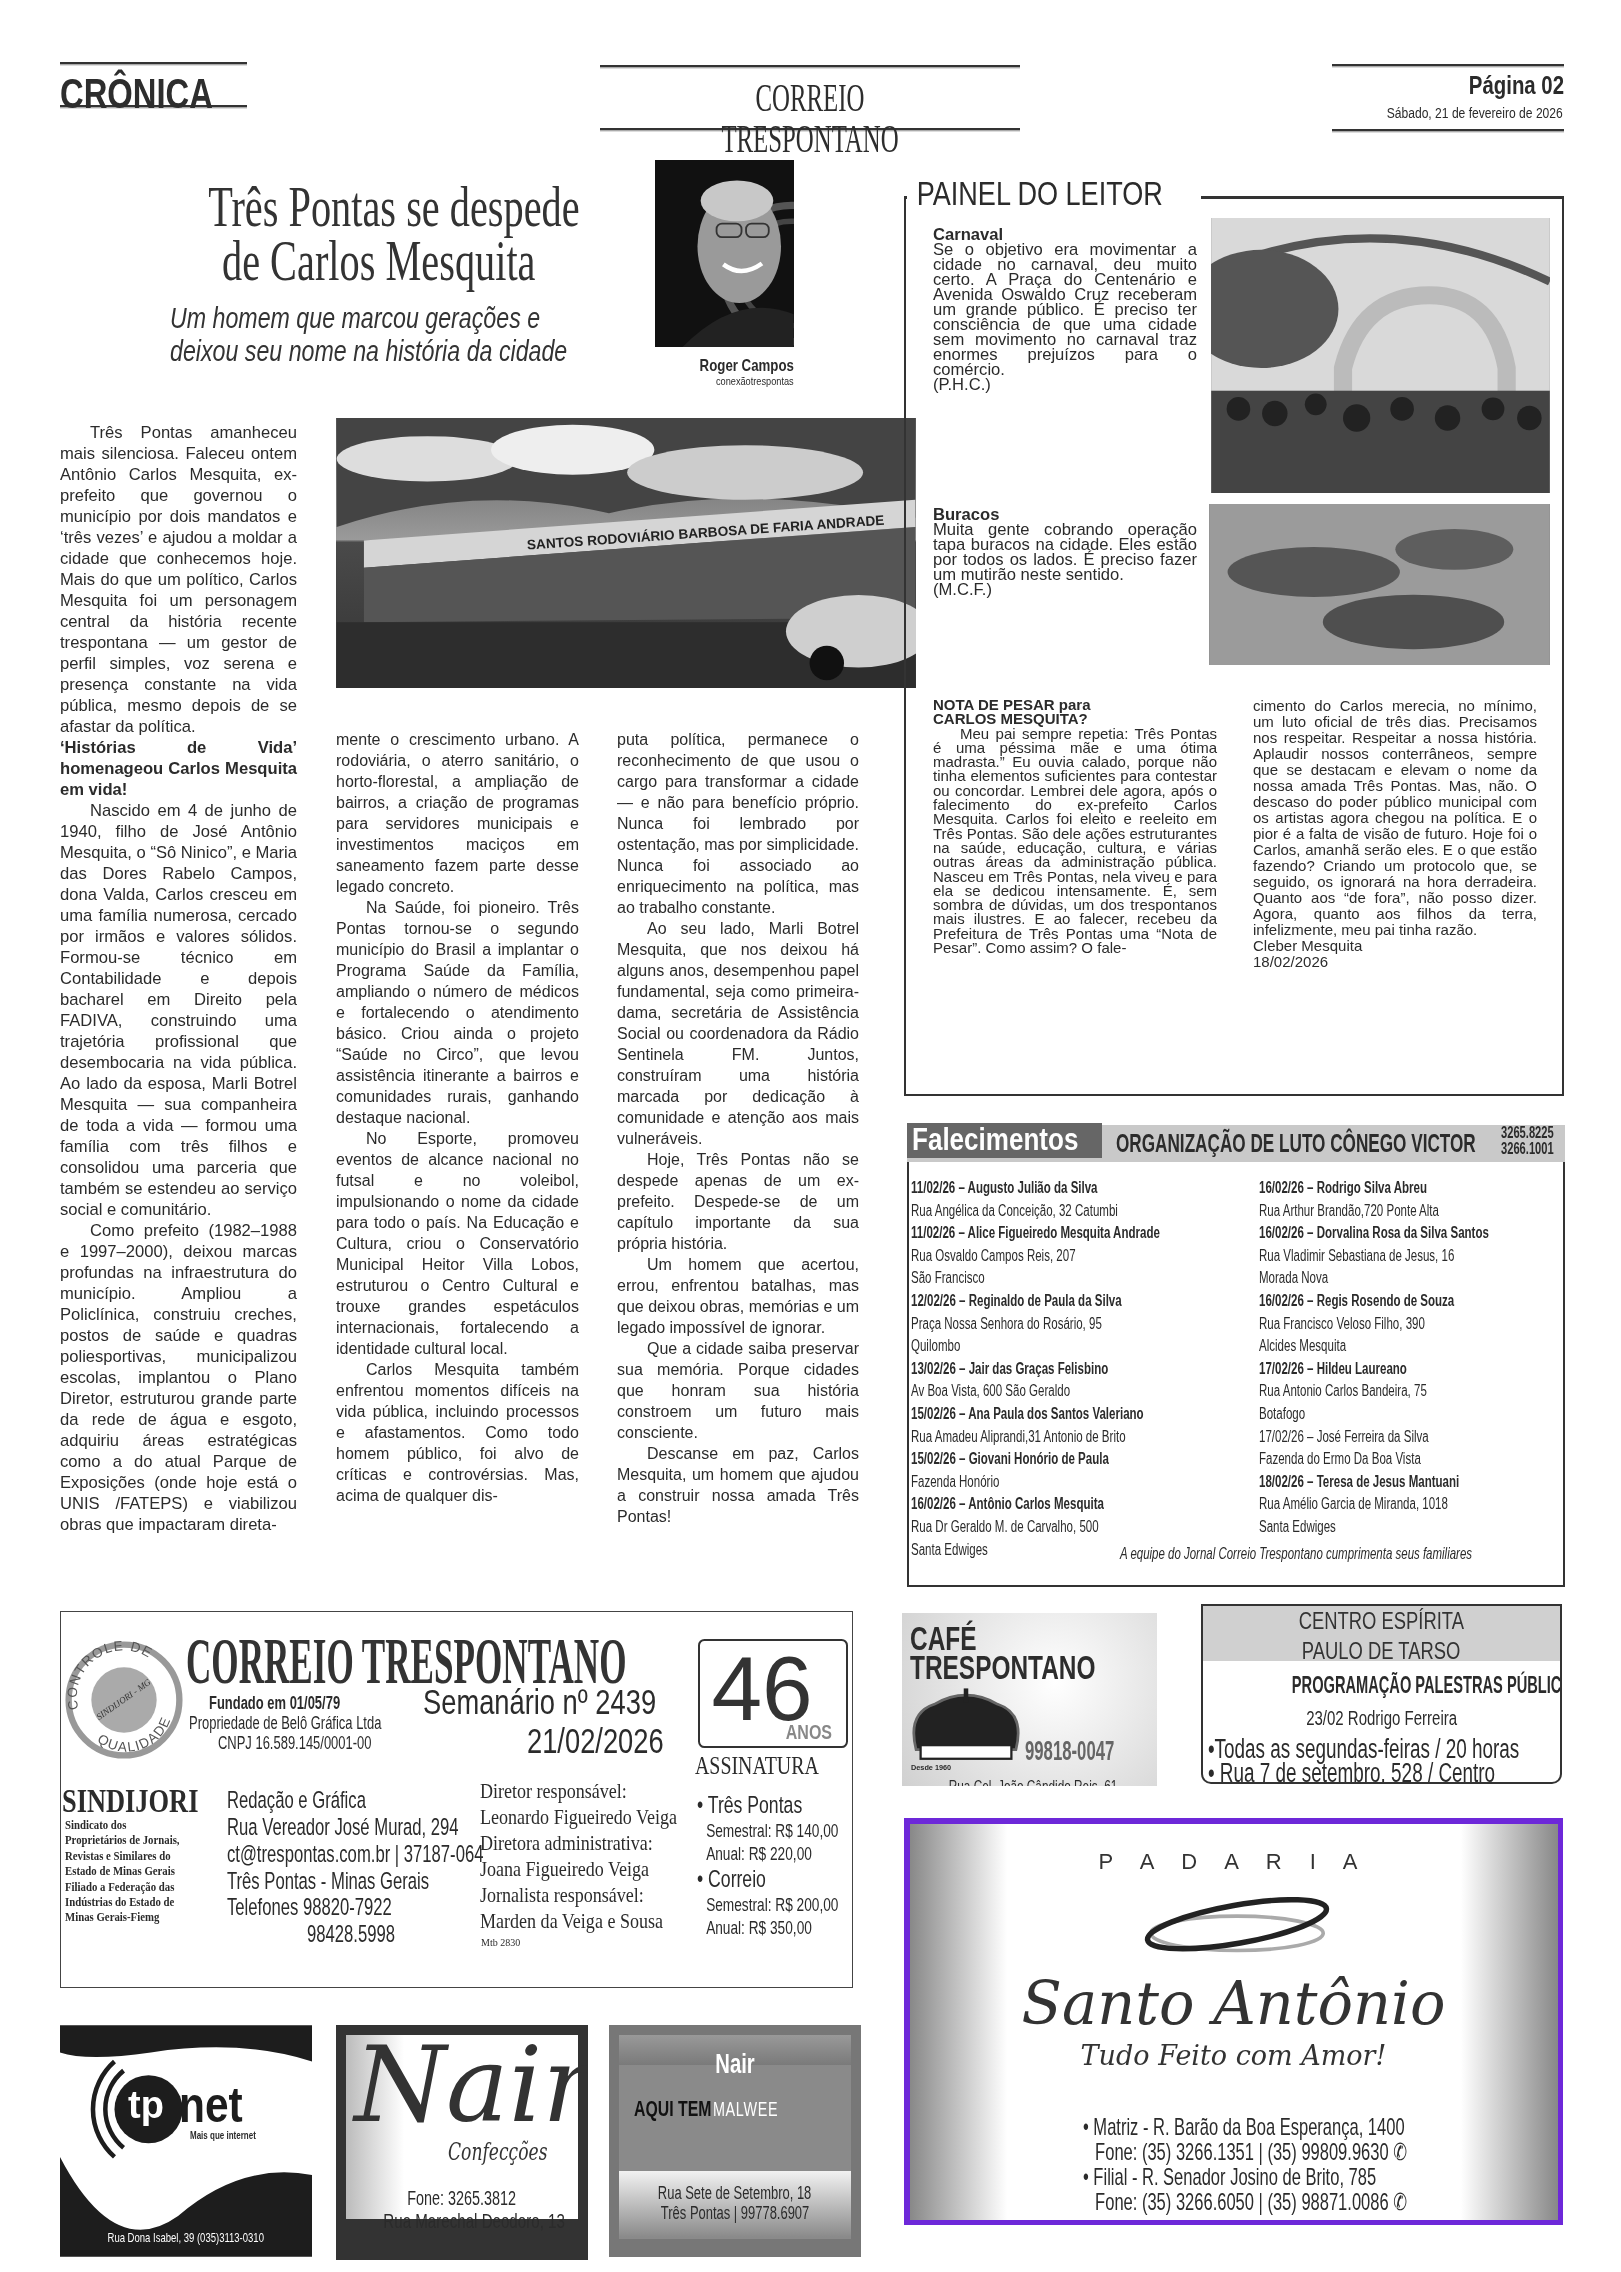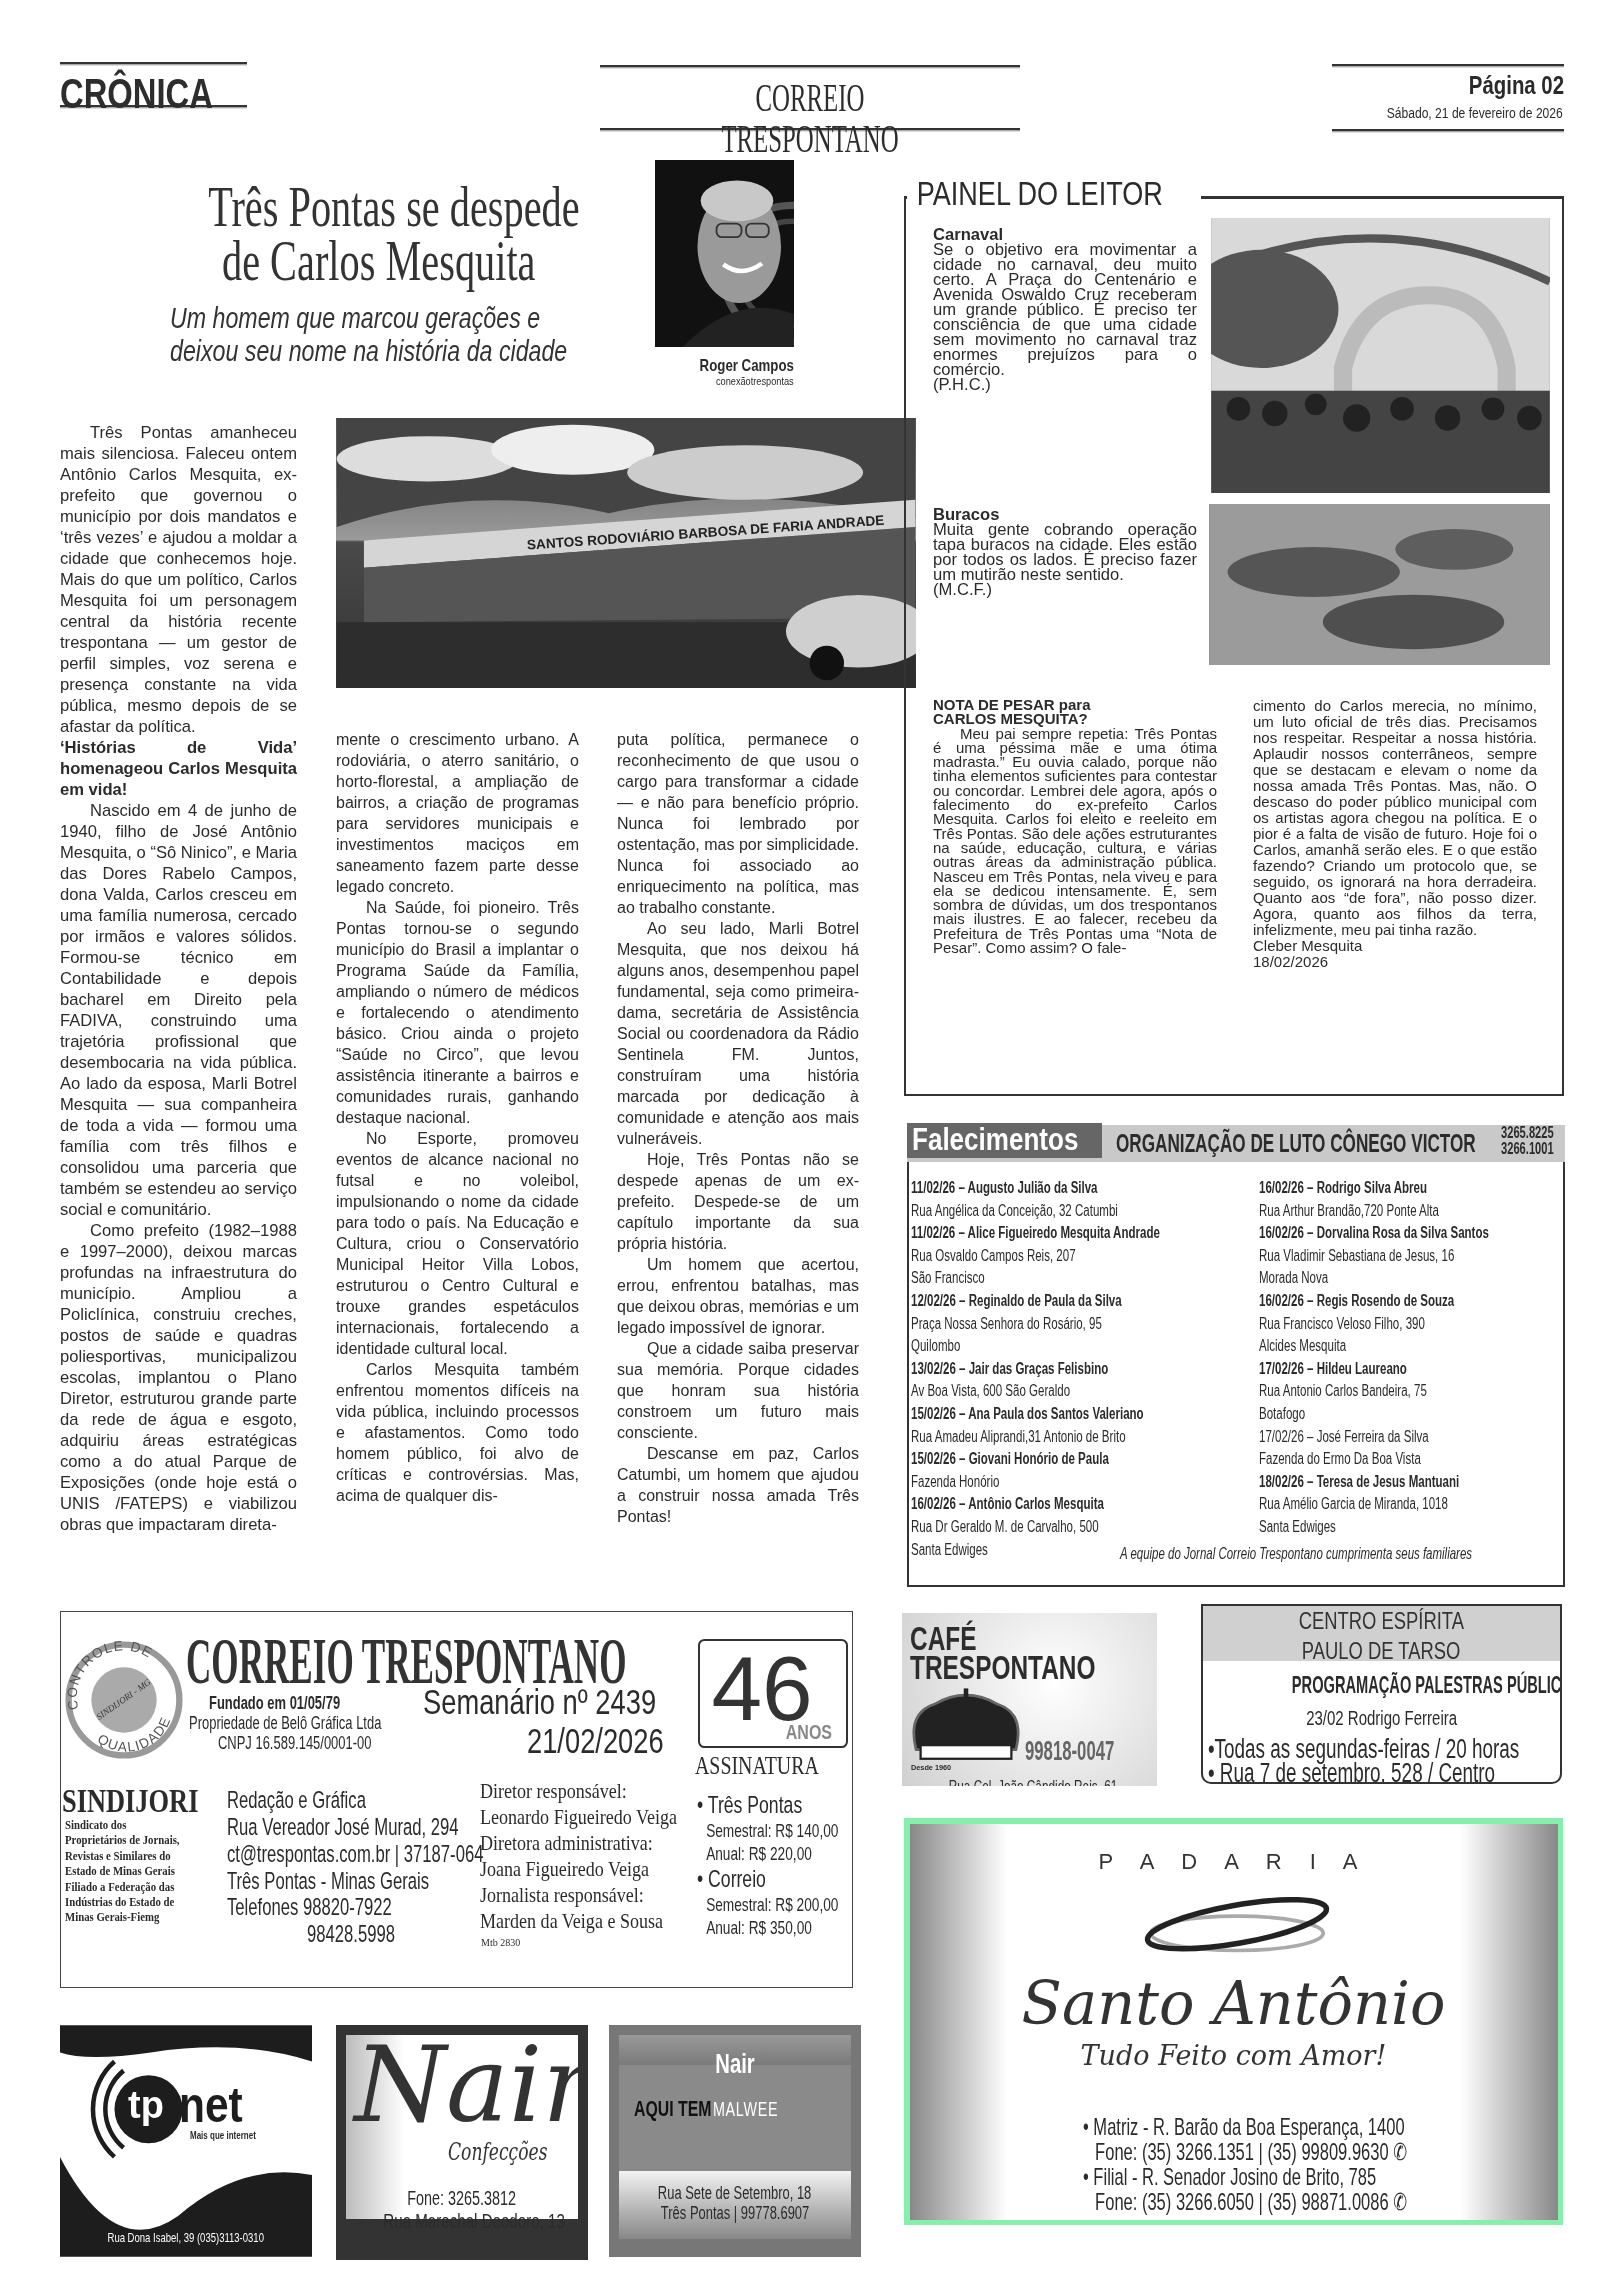--- a/index.html
+++ b/index.html
@@ -83,21 +83,21 @@
     <p>Na Saúde, foi pioneiro. Três Pontas tornou-se o segundo município do Brasil a implantar o Programa Saúde da Família, ampliando o número de médicos e fortalecendo o atendimento básico. Criou ainda o projeto “Saúde no Circo”, que levou assistência itinerante a bairros e comunidades rurais, ganhando destaque nacional.</p>
     <p>No Esporte, promoveu eventos de alcance nacional no futsal e no voleibol, impulsionando o nome da cidade para todo o país. Na Educação e Cultura, criou o Conservatório Municipal Heitor Villa Lobos, estruturou o Centro Cultural e trouxe grandes espetáculos internacionais, fortalecendo a identidade cultural local.</p>
     <p>Carlos Mesquita também enfrentou momentos difíceis na vida pública, incluindo processos e afastamentos. Como todo homem público, foi alvo de críticas e controvérsias. Mas, acima de qualquer dis-</p>
   </div>
 <div class="body-col" style="left:617px;top:729px;width:242px;font-size:16px" id="artcol3">
     <p class="noind">puta política, permanece o reconhecimento de que usou o cargo para transformar a cidade — e não para benefício próprio. Nunca foi lembrado por ostentação, mas por simplicidade. Nunca foi associado ao enriquecimento na política, mas ao trabalho constante.</p>
     <p>Ao seu lado, Marli Botrel Mesquita, que nos deixou há alguns anos, desempenhou papel fundamental, seja como primeira-dama, secretária de Assistência Social ou coordenadora da Rádio Sentinela FM. Juntos, construíram uma história marcada por dedicação à comunidade e atenção aos mais vulneráveis.</p>
     <p>Hoje, Três Pontas não se despede apenas de um ex-prefeito. Despede-se de um capítulo importante da sua própria história.</p>
     <p>Um homem que acertou, errou, enfrentou batalhas, mas que deixou obras, memórias e um legado impossível de ignorar.</p>
     <p>Que a cidade saiba preservar sua memória. Porque cidades que honram sua história constroem um futuro mais consciente.</p>
-    <p>Descanse em paz, Carlos Catumbi, um homem que ajudou a construir nossa amada Três Pontas!</p>
+    <p>Descanse em paz, Carlos Mesquita, um homem que ajudou a construir nossa amada Três Pontas!</p>
   </div>
 
 <div class="abs" style="left:904px;top:196px;width:660px;height:900px;border:2.7px solid #333;border-top:none"></div>
 <div class="abs" style="left:904px;top:196px;width:660px;height:2.7px;background:linear-gradient(to right,#333 0,#333 0.5%,transparent 0.5%,transparent 45%,#333 45%)"></div>
 <div class="abs" style="left:913px;top:176px;font-size:33px;line-height:36px;white-space:nowrap;transform:scaleX(0.82);transform-origin:left top;background:#fff;padding:0 4.5px">PAINEL DO LEITOR</div>
 
 <div class="abs" style="left:933px;top:227px;width:264px;font-size:16.6px;line-height:15px;text-align:justify">
   <div style="font-weight:bold">Carnaval</div>
   <div>Se o objetivo era movimentar a cidade no carnaval, deu muito certo. A Praça do Centenário e Avenida Oswaldo Cruz receberam um grande público. É preciso ter consciência de que uma cidade sem movimento no carnaval traz enormes prejuízos para o comércio.</div>
   <div>(P.H.C.)</div>
@@ -309,21 +309,21 @@
     <div style="display:inline-block;transform:scaleX(0.8)">PAULO DE TARSO</div>
   </div>
   <div class="abs" style="left:0;top:66px;width:100%;text-align:center;font-size:23.6px;font-weight:bold;white-space:nowrap"><span style="display:inline-block;transform:scaleX(0.62)">PROGRAMAÇÃO PALESTRAS PÚBLICAS</span></div>
   <div class="abs" style="left:0;top:101px;width:100%;text-align:center;font-size:20px;white-space:nowrap"><span style="display:inline-block;transform:scaleX(0.75)">23/02 Rodrigo Ferreira</span></div>
   <div class="abs" style="left:4.5px;top:132px;font-size:27px;line-height:23.6px;white-space:nowrap;transform:scaleX(0.7);transform-origin:left top">
     <div>•Todas as segundas-feiras /  20 horas</div>
     <div>• Rua 7 de setembro, 528  / Centro</div>
   </div>
 </div>
 
-<div class="adbox" style="left:904px;top:1818px;width:659px;height:407px;background:#86efac;padding:5.5px">
+<div class="adbox" style="left:904px;top:1818px;width:659px;height:407px;background:#6d28d9;padding:5.5px">
   <div style="width:100%;height:100%;background:linear-gradient(to right,#888,#fff 15%,#fff 85%,#888);position:relative">
     <div class="abs" style="left:0;top:25px;width:100%;text-align:center;font-size:22px;letter-spacing:11px;color:#333">P A D A R I A</div>
     <svg class="abs" style="left:218px;top:73px" width="218" height="59" viewBox="0 0 480 130">
       <ellipse cx="240" cy="80" rx="190" ry="38" fill="none" stroke="#aaa" stroke-width="8"></ellipse>
       <ellipse cx="240" cy="60" rx="200" ry="42" fill="none" stroke="#222" stroke-width="12" transform="rotate(-10 240 60)"></ellipse>
     </svg>
     <div class="abs" style="left:0;top:145px;width:100%;text-align:center;font-family:'DejaVu Serif',serif;font-style:italic;font-size:59px;color:#333">Santo Antônio</div>
     <div class="abs" style="left:0;top:216px;width:100%;text-align:center;font-family:'DejaVu Serif',serif;font-style:italic;font-size:27px;color:#333">Tudo Feito com Amor!</div>
     <div class="abs" style="left:173px;top:291px;font-size:23.6px;line-height:25px;white-space:nowrap;transform:scaleX(0.7);transform-origin:left top">
       <div>• Matriz - R. Barão da Boa Esperança, 1400</div>

